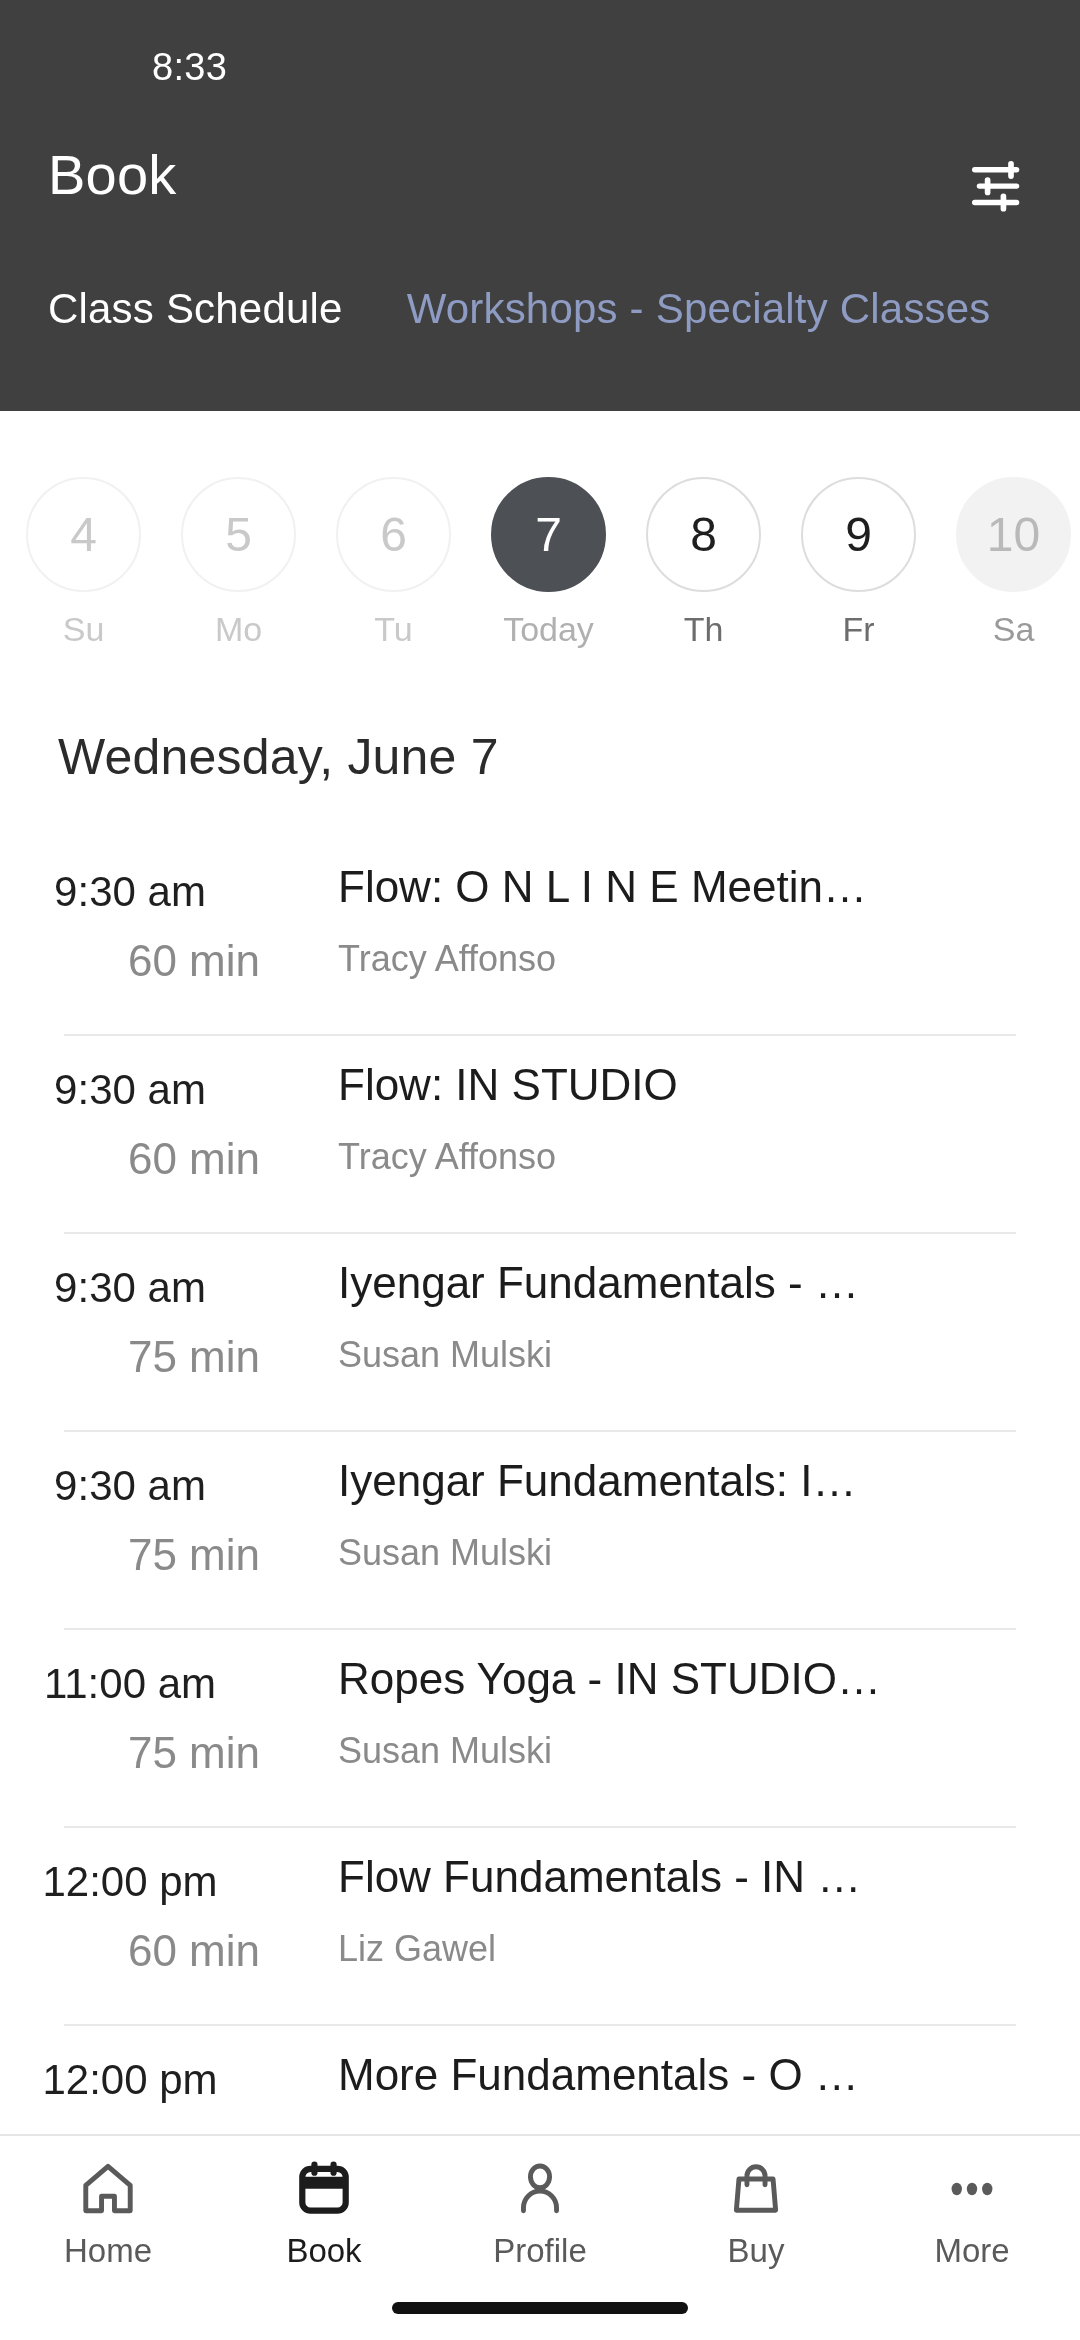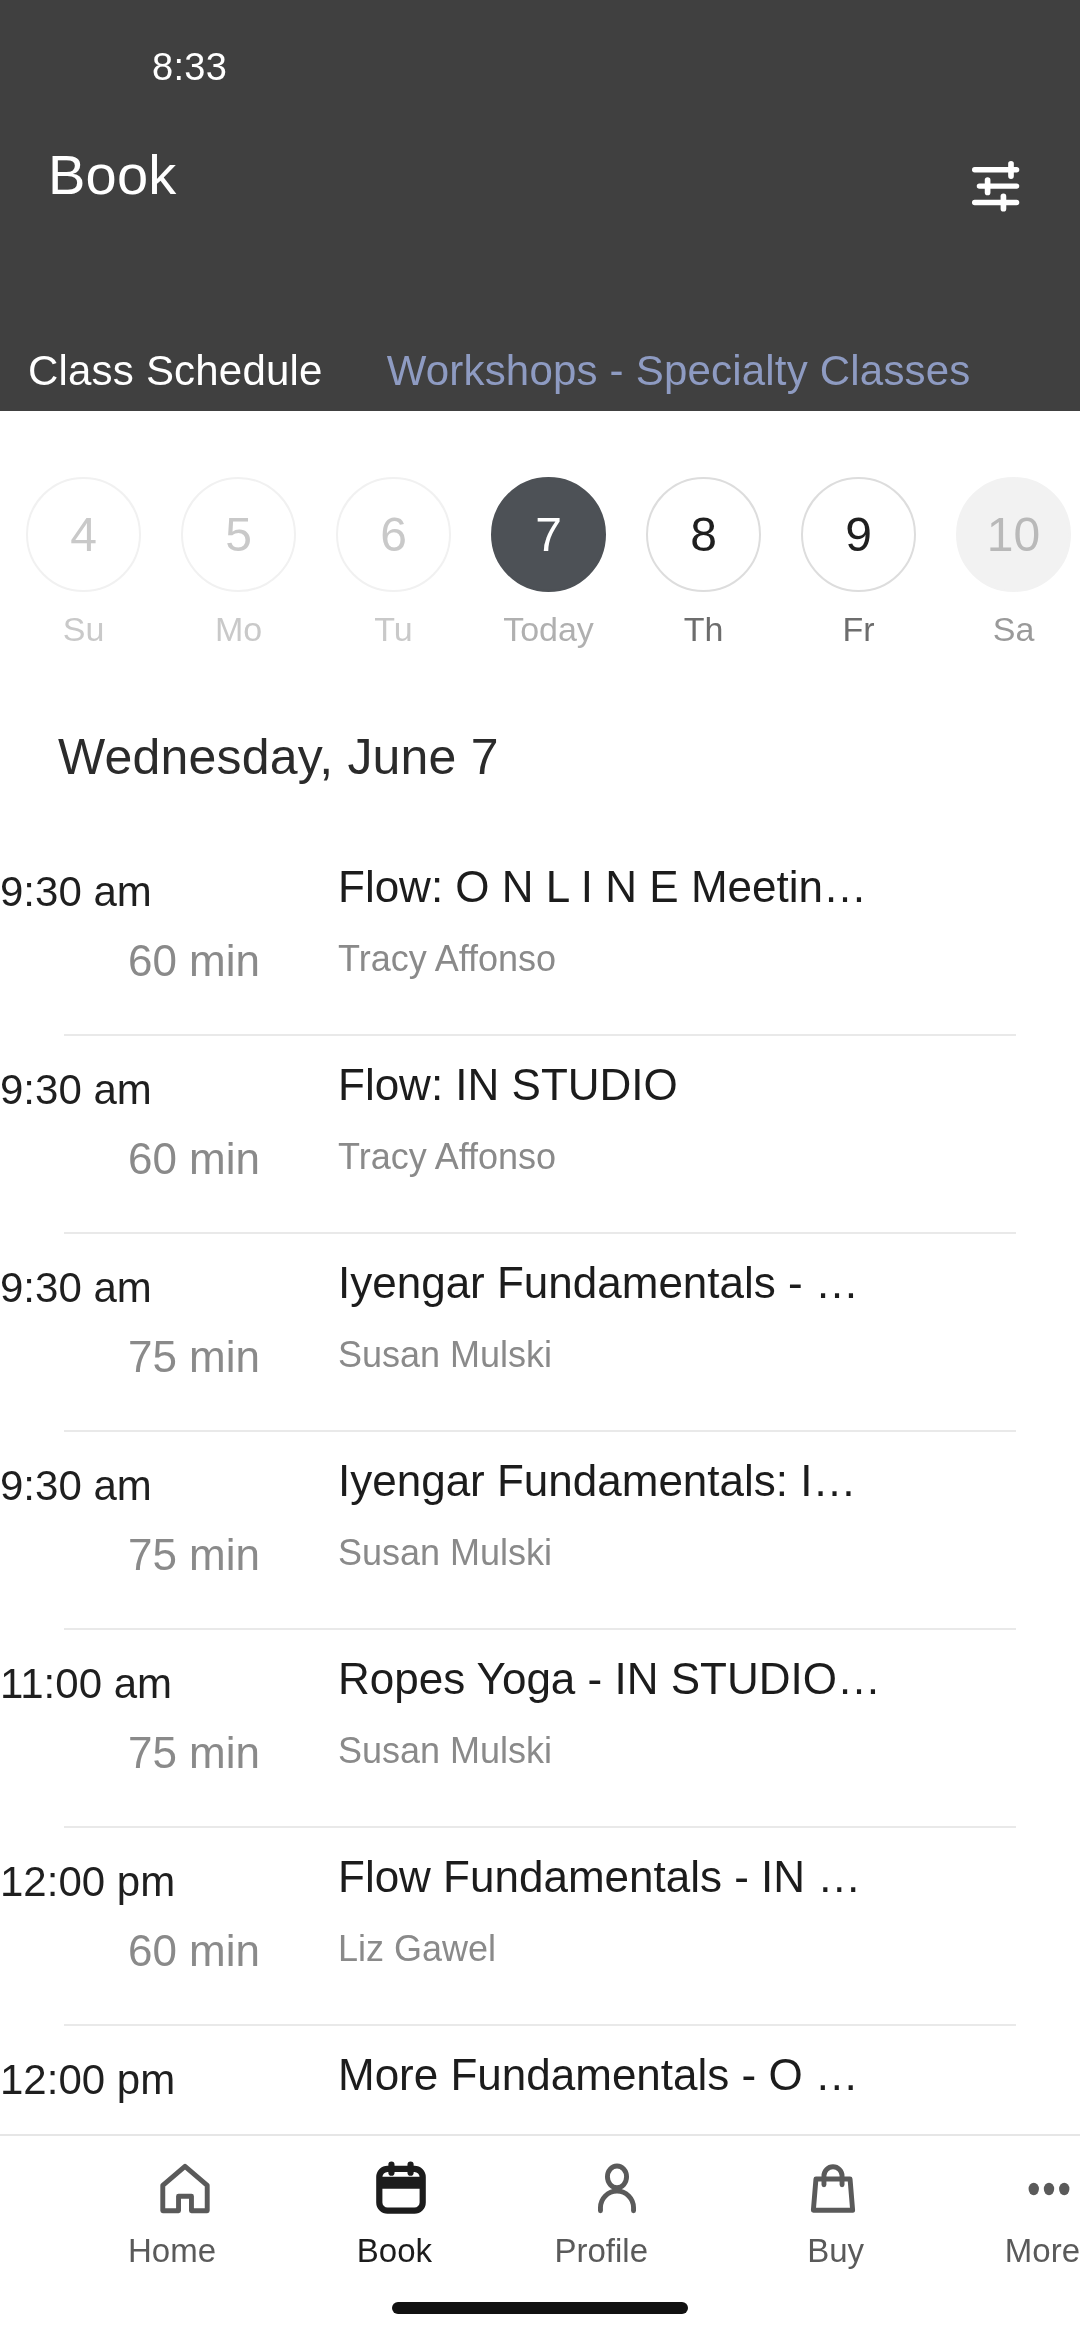--- a/index.html
+++ b/index.html
@@ -29,21 +29,21 @@
   .app-title {
     position:absolute; left:48px; top:42px;
     font-size:56px; color:#ffffff; font-weight:400; letter-spacing:0.2px;
   }
   .filter-btn {
     position:absolute; right:44px; top:52px;
     width:76px; height:68px; display:flex; align-items:center; justify-content:center;
   }
   .tabs {
     position:absolute; top:285px; left:0; width:1080px; height:110px;
-    display:flex; align-items:flex-end;
+    display:flex; align-items:flex-start;padding-left:20px;
   }
   .tab {
     font-size:42px; white-space:nowrap; letter-spacing:0.2px;
   }
   .tab.active { color:#ffffff; margin-left:28px; }
   .tab.inactive { color:#8e9bc2; margin-left:64px; }
 
   
   .datestrip {
     position:absolute; top:411px; left:0; width:1080px; height:273px;
@@ -82,21 +82,21 @@
     position:absolute; top:838px; left:0; width:1080px; height:1296px;
     overflow:hidden;
   }
   .classrow {
     position:relative; width:1080px; height:198px;
     border-bottom:2px solid #ececec;
     margin-left:0;
   }
   .row-time {
     position:absolute; left:0px; top:30px; width:260px;
-    text-align:left; font-size:42px; color:#1f1f1f;
+    text-align:center; font-size:42px; color:#1f1f1f;
   }
   .row-dur {
     position:absolute; left:0px; top:98px; width:260px;
     text-align:right; font-size:44px; color:#8a8a8a;
   }
   .row-title {
     position:absolute; left:338px; top:24px; width:700px;
     font-size:44px; color:#1c1c1c; white-space:nowrap; overflow:hidden;
   }
   .row-instructor {
@@ -110,21 +110,21 @@
   
   .bottomnav {
     position:absolute; left:0; bottom:0; width:1080px; height:206px;
     background:#ffffff; border-top:2px solid #e6e6e6;
   }
   .navitems {
     position:absolute; top:0; left:0; width:1080px; height:150px;
     display:flex; align-items:center;
   }
   .navitem {
-    flex:1 1 0; display:flex; flex-direction:column; align-items:flex-end;
+    flex:1 1 0; display:flex; flex-direction:column; align-items:center;
     justify-content:center; height:150px;
   }
   .navicon { height:74px; display:flex; align-items:center; justify-content:center; }
   .navlabel { margin-top:6px; font-size:33px; color:#5a5a5a; }
   .navlabel.active { color:#1c1c1c; }
   .home-indicator {
     position:absolute; bottom:26px; left:50%; transform:translateX(-50%);
     width:296px; height:12px; border-radius:6px; background:#111111;
   }
 </style>

